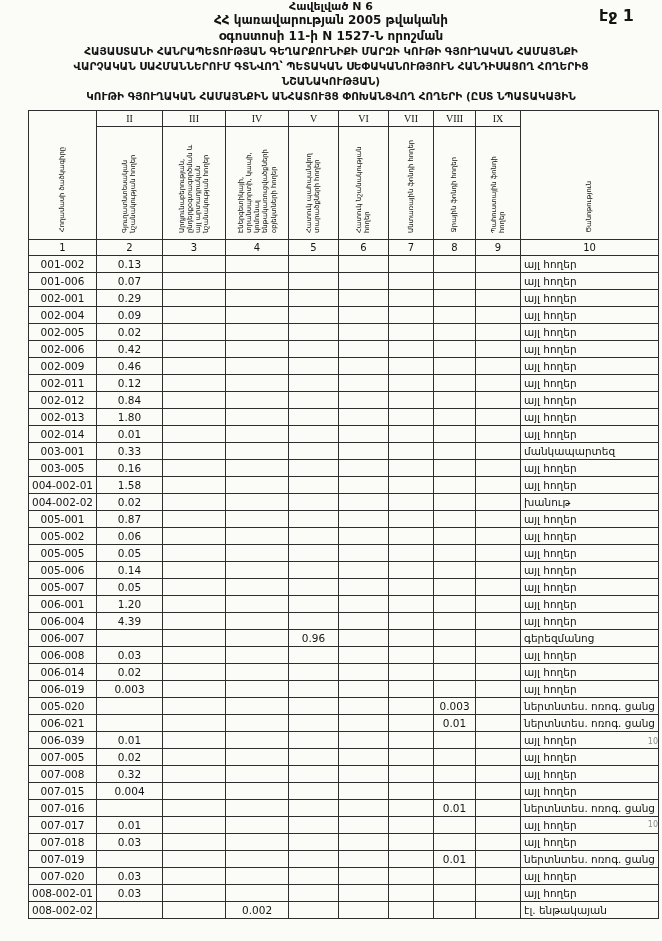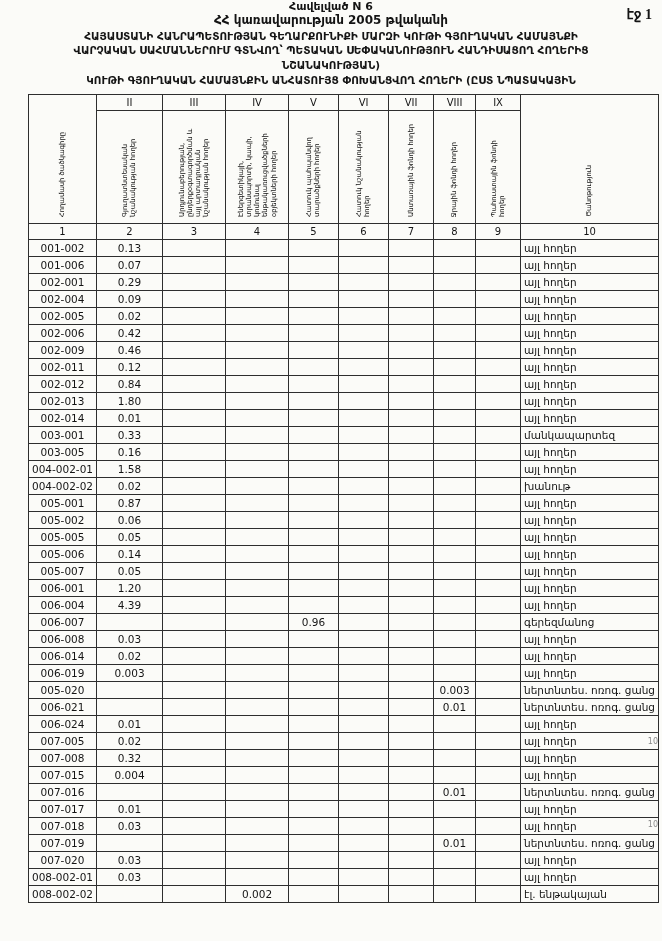--- a/index.html
+++ b/index.html
@@ -5,41 +5,41 @@
   html,body { margin:0; padding:0; }
   body {
     width:662px; height:941px;
     background:#fbfbf8;
     font-family:"DejaVu Sans", sans-serif;
     color:#141414;
     position:relative;
     overflow:hidden;
   }
   .page-label {
-    position:absolute; top:6px; right:10px;
-    font-size:14px; font-weight:bold;font-family:Liberation Serif, serif;
+    position:absolute; top:6px; right:28px;
+    font-size:16px; font-weight:bold;
   }
   .doc-header { text-align:center; font-weight:bold; }
   .appendix  { font-size:11px; }
   .decree    { font-size:12px; line-height:1.3; }
   .list-word { font-size:12px; margin-top:5px; letter-spacing:3px; }
   .title     { font-size:10.5px; line-height:1.32; margin-top:1px; padding:0 30px; }
 
   table {
     border-collapse:collapse;
     table-layout:fixed;
     margin:6px 0 0 28px;
   }
   th, td {
     border:1px solid #2e2e2e;
     font-weight:normal;
     overflow:hidden;
     white-space:nowrap;
   }
-  .num-cell   { height:13px; font-size:10px; text-align:center; }
+  .num-cell   { height:13px; font-size:10px; text-align:center;font-family:Liberation Serif, serif; }
   .rot-cell   { height:108px; vertical-align:bottom; text-align:center; padding:2px 0; }
   .rot {
     writing-mode:vertical-rl;
     transform:rotate(180deg);
     display:inline-block;
     font-size:6.8px;
     line-height:1.2;
     max-height:100px;
     white-space:normal;
     text-align:left;
@@ -55,20 +55,21 @@
   }
 </style>
 </head>
 <body>
 
 <div class="page-label">էջ 1</div>
 
 <div class="doc-header">
   <div class="appendix">Հավելված N 6</div>
   <div class="decree">ՀՀ կառավարության 2005 թվականի</div>
+  <div class="decree">օգոստոսի 11-ի N 1527-Ն որոշման</div>
   <div class="title">ՀԱՅԱՍՏԱՆԻ ՀԱՆՐԱՊԵՏՈՒԹՅԱՆ ԳԵՂԱՐՔՈՒՆԻՔԻ ՄԱՐԶԻ ԿՈՒԹԻ ԳՅՈՒՂԱԿԱՆ ՀԱՄԱՅՆՔԻ</div>
   <div class="title">ՎԱՐՉԱԿԱՆ ՍԱՀՄԱՆՆԵՐՈՒՄ ԳՏՆՎՈՂ՝ ՊԵՏԱԿԱՆ ՍԵՓԱԿԱՆՈՒԹՅՈՒՆ ՀԱՆԴԻՍԱՑՈՂ ՀՈՂԵՐԻՑ</div>
   <div class="title">ՆՇԱՆԱԿՈՒԹՅԱՆ)</div>
   <div class="title">ԿՈՒԹԻ ԳՅՈՒՂԱԿԱՆ ՀԱՄԱՅՆՔԻՆ ԱՆՀԱՏՈՒՅՑ ՓՈԽԱՆՑՎՈՂ ՀՈՂԵՐԻ (ԸՍՏ ՆՊԱՏԱԿԱՅԻՆ</div>
 </div>
 
 <table>
   <colgroup>
     <col style="width:60px">
       <col style="width:66px">
@@ -452,21 +453,21 @@
         <td class="cell-value"></td>
         <td class="cell-value"></td>
         <td class="cell-value"></td>
         <td class="cell-value"></td>
         <td class="cell-value"></td>
         <td class="cell-value">0.01</td>
         <td class="cell-value"></td>
         <td class="cell-note">ներտնտես. ոռոգ. ցանց</td>
       </tr>
       <tr>
-        <td class="cell-code">006-024</td>
+        <td class="cell-code">006-039</td>
         <td class="cell-value">0.01</td>
         <td class="cell-value"></td>
         <td class="cell-value"></td>
         <td class="cell-value"></td>
         <td class="cell-value"></td>
         <td class="cell-value"></td>
         <td class="cell-value"></td>
         <td class="cell-value"></td>
         <td class="cell-note">այլ հողեր</td>
       </tr>

